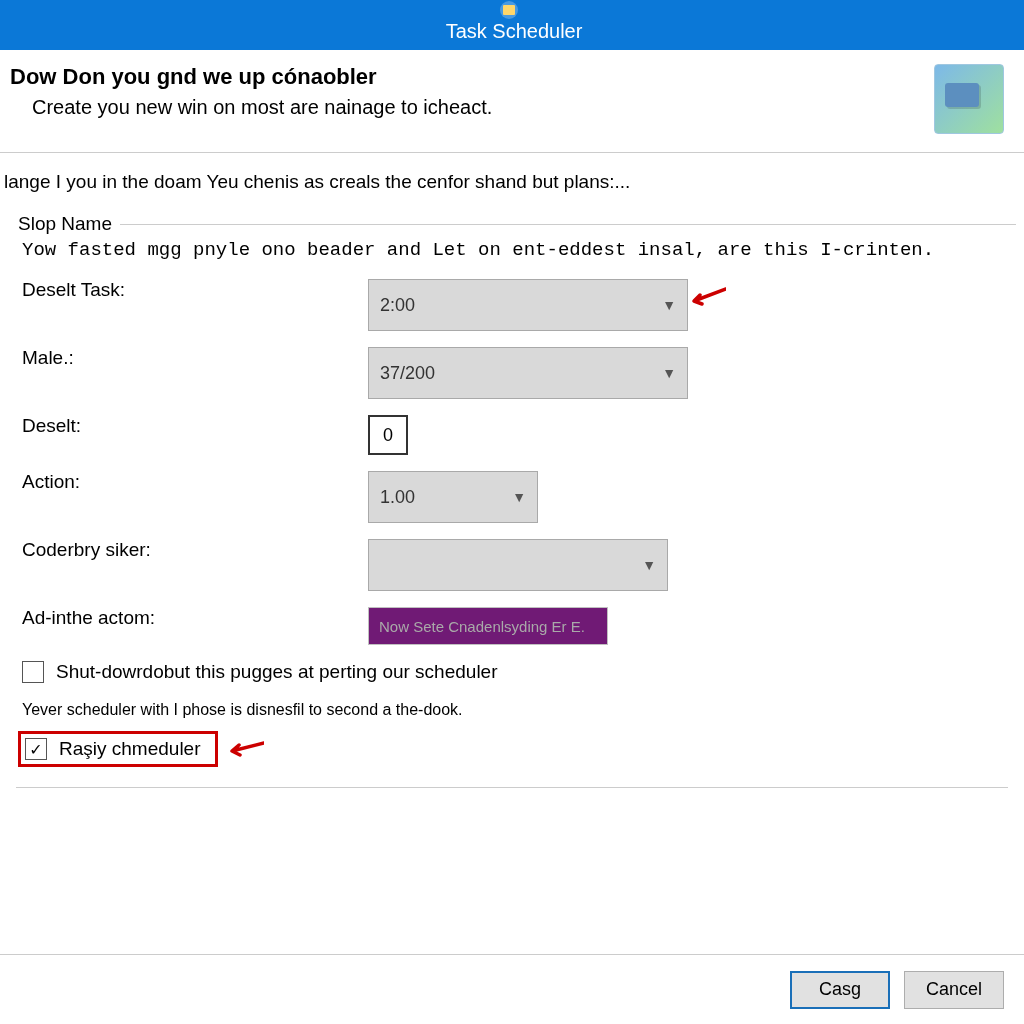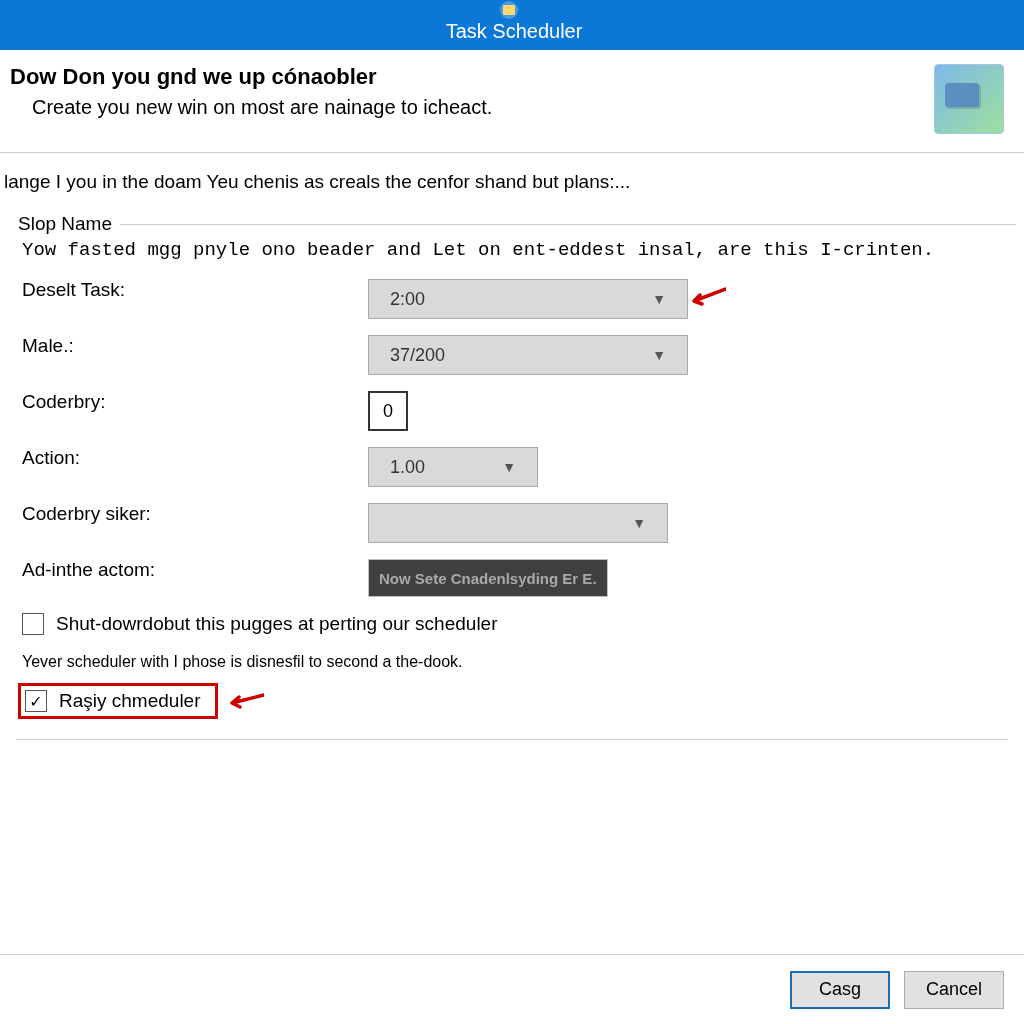--- a/index.html
+++ b/index.html
@@ -101,23 +101,23 @@
   position: relative;
   gap: 16px;
 }
 .form-label {
   width: 330px;
   font-size: 19px;
 }
 .select-ctl {
   background: #d9d9d9;
   border: 1px solid #a9a9a9;
-  height: 40px;
+  height: 52px;
   display: flex; align-items: center; justify-content: space-between;
-  padding: 0 21px;
+  padding: 0 11px;
   font-size: 18px;
   color: #333;
 }
 .select-ctl.wide { width: 320px; }
 .select-ctl.med { width: 300px; }
 .select-ctl.sm { width: 170px; }
 .chev {
   font-size: 14px;
   color: #555;
 }
@@ -125,26 +125,25 @@
   width: 40px; height: 40px;
   border: 2px solid #333;
   background: #fff;
   text-align: center;
   font-size: 18px;
   line-height: 36px;
 }
 .readonly-box {
   width: 240px; height: 38px;
   border: 1px solid #c0c0c0;
-  background: #404040;
+  background: #701a75;
   color: #a9a9a9;
   display:flex; align-items:center;
   padding: 0 10px;
   font-size: 15px;
-  font-weight: bold;
 }
 .chk-row {
   display: flex; align-items: center;
   padding: 0 10px 14px 14px;
   font-size: 19px;
 }
 .chk {
   width: 22px; height: 22px;
   border: 1.5px solid #555;
   background: #fff;
@@ -261,21 +260,21 @@
 
     <div class="form-row">
       <div class="form-label">Male.:</div>
       <div class="select-ctl wide">
         <span>37/200</span>
         <span class="chev">▼</span>
       </div>
     </div>
 
     <div class="form-row">
-      <div class="form-label">Coderbry:</div>
+      <div class="form-label">Deselt:</div>
       <div class="input-box">0</div>
     </div>
 
     <div class="form-row">
       <div class="form-label">Action:</div>
       <div class="select-ctl sm">
         <span>1.00</span>
         <span class="chev">▼</span>
       </div>
     </div>

